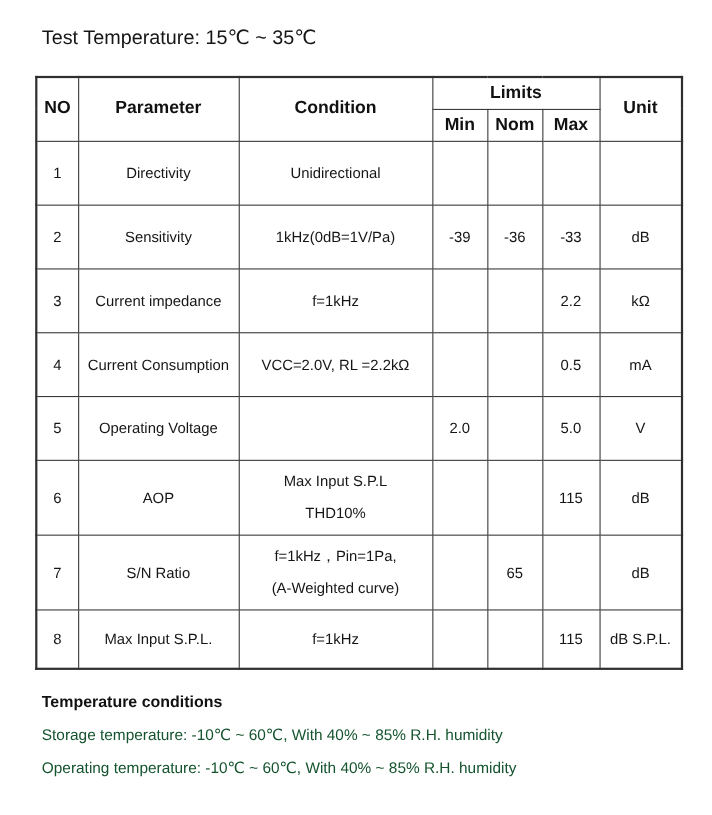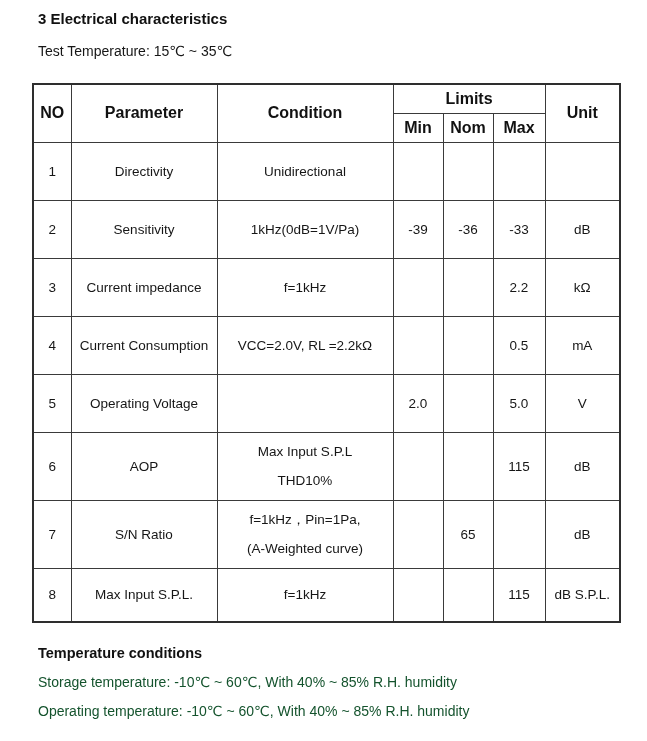--- a/index.html
+++ b/index.html
@@ -16,21 +16,21 @@
     padding: 8px 0 0 38px;
     overflow: hidden;
   }
   .sec-title {
     font-size: 15px;
     font-weight: bold;
     color: #111;
     margin-top: 2px;
   }
   .info-line {
-    font-size: 14px;
+    font-size: 18px;
     margin-top: 16px;
     color: #161616;
   }
   table.spec {
     border-collapse: collapse;
     table-layout: fixed;
     margin-top: 24px;
     margin-left: -6px; 
     border: 2px solid #2e2e2e;
   }
@@ -68,21 +68,20 @@
     font-size: 14px;
     margin-top: 13px;
     color: #14532d;
   }
 </style>
 </head>
 <body>
 
 <div class="page">
 
-  <div class="sec-title">3 Electrical characteristics</div>
   <div class="info-line">Test Temperature: 15℃ ~ 35℃</div>
 
   <table class="spec">
     <colgroup>
       <col style="width:38px">
       <col style="width:146px">
       <col style="width:176px">
       <col style="width:50px">
       <col style="width:50px">
       <col style="width:52px">

